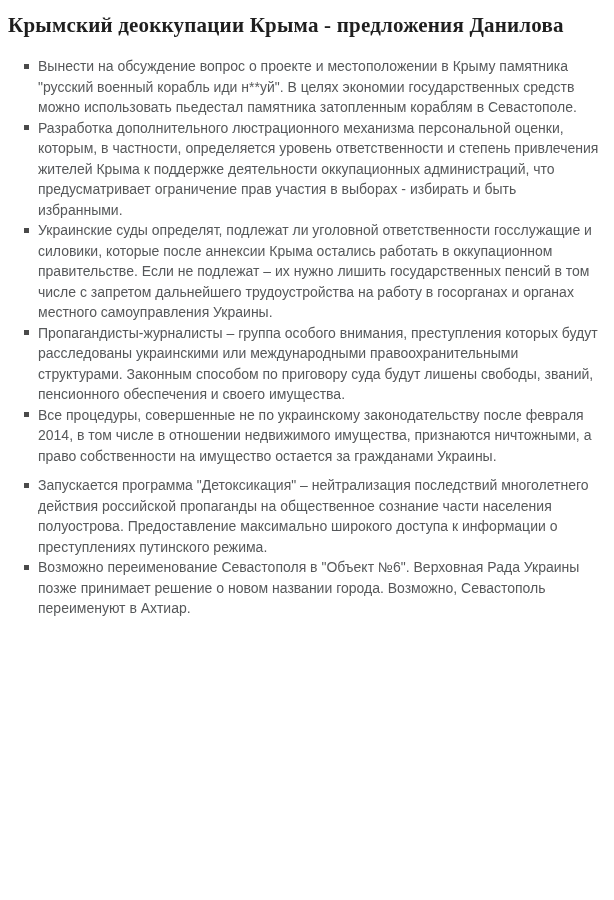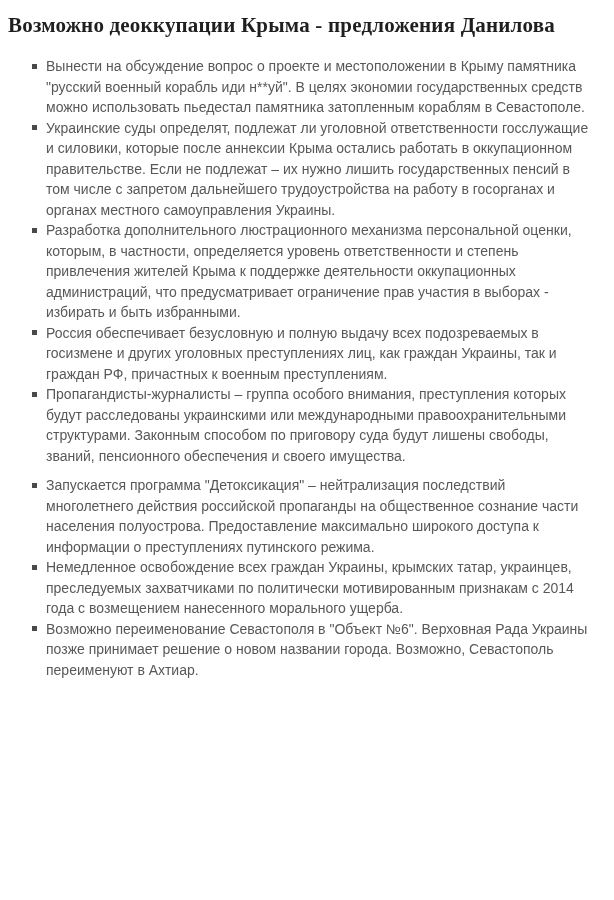--- a/index.html
+++ b/index.html
@@ -20,21 +20,21 @@
     font-family: "Liberation Serif", serif;
     font-weight: 700;
     font-size: 21px;
     line-height: 1.25;
     letter-spacing: 0.2px;
     color: var(--title-text, #1f1f1f);
     margin: 12px 8px 18px 8px;
   }
   ul.list {
     list-style: none;
-    margin: 8px;
+    margin: 0;
     padding: 0 14px 0 24px;
   }
   ul.list li {
     position: relative;
     padding-left: 14px;
     font-size: 14px;
     line-height: 20.5px;
     color: var(--body-text, #56585a);
   }
   ul.list .marker {
@@ -46,28 +46,27 @@
     background: var(--bullet, #4a4a4a);
   }
   ul.list-2 {
     margin-top: 9px;
   }
 </style>
 </head>
 <body>
 
 <main class="page">
-  <h1 class="title">Возможно деоккупации Крыма - предложения Данилова</h1>
+  <h1 class="title">Крымский деоккупации Крыма - предложения Данилова</h1>
 
   <ul class="list list-1">
     <li><span class="marker"></span><span>Вынести на обсуждение вопрос о проекте и местоположении в Крыму памятника "русский военный корабль иди н**уй". В целях экономии государственных средств можно использовать пьедестал памятника затопленным кораблям в Севастополе.</span></li>
+    <li><span class="marker"></span><span>Разработка дополнительного люстрационного механизма персональной оценки, которым, в частности, определяется уровень ответственности и степень привлечения жителей Крыма к поддержке деятельности оккупационных администраций, что предусматривает ограничение прав участия в выборах - избирать и быть избранными.</span></li>
     <li><span class="marker"></span><span>Украинские суды определят, подлежат ли уголовной ответственности госслужащие и силовики, которые после аннексии Крыма остались работать в оккупационном правительстве. Если не подлежат – их нужно лишить государственных пенсий в том числе с запретом дальнейшего трудоустройства на работу в госорганах и органах местного самоуправления Украины.</span></li>
-    <li><span class="marker"></span><span>Разработка дополнительного люстрационного механизма персональной оценки, которым, в частности, определяется уровень ответственности и степень привлечения жителей Крыма к поддержке деятельности оккупационных администраций, что предусматривает ограничение прав участия в выборах - избирать и быть избранными.</span></li>
-    <li><span class="marker"></span><span>Россия обеспечивает безусловную и полную выдачу всех подозреваемых в госизмене и других уголовных преступлениях лиц, как граждан Украины, так и граждан РФ, причастных к военным преступлениям.</span></li>
     <li><span class="marker"></span><span>Пропагандисты-журналисты – группа особого внимания, преступления которых будут расследованы украинскими или международными правоохранительными структурами. Законным способом по приговору суда будут лишены свободы, званий, пенсионного обеспечения и своего имущества.</span></li>
+    <li><span class="marker"></span><span>Все процедуры, совершенные не по украинскому законодательству после февраля 2014, в том числе в отношении недвижимого имущества, признаются ничтожными, а право собственности на имущество остается за гражданами Украины.</span></li>
   </ul>
 
   <ul class="list list-2">
     <li><span class="marker"></span><span>Запускается программа "Детоксикация" – нейтрализация последствий многолетнего действия российской пропаганды на общественное сознание части населения полуострова. Предоставление максимально широкого доступа к информации о преступлениях путинского режима.</span></li>
-    <li><span class="marker"></span><span>Немедленное освобождение всех граждан Украины, крымских татар, украинцев, преследуемых захватчиками по политически мотивированным признакам с 2014 года с возмещением нанесенного морального ущерба.</span></li>
     <li><span class="marker"></span><span>Возможно переименование Севастополя в "Объект №6". Верховная Рада Украины позже принимает решение о новом названии города. Возможно, Севастополь переименуют в Ахтиар.</span></li>
   </ul>
 </main>
 
 </body></html>

